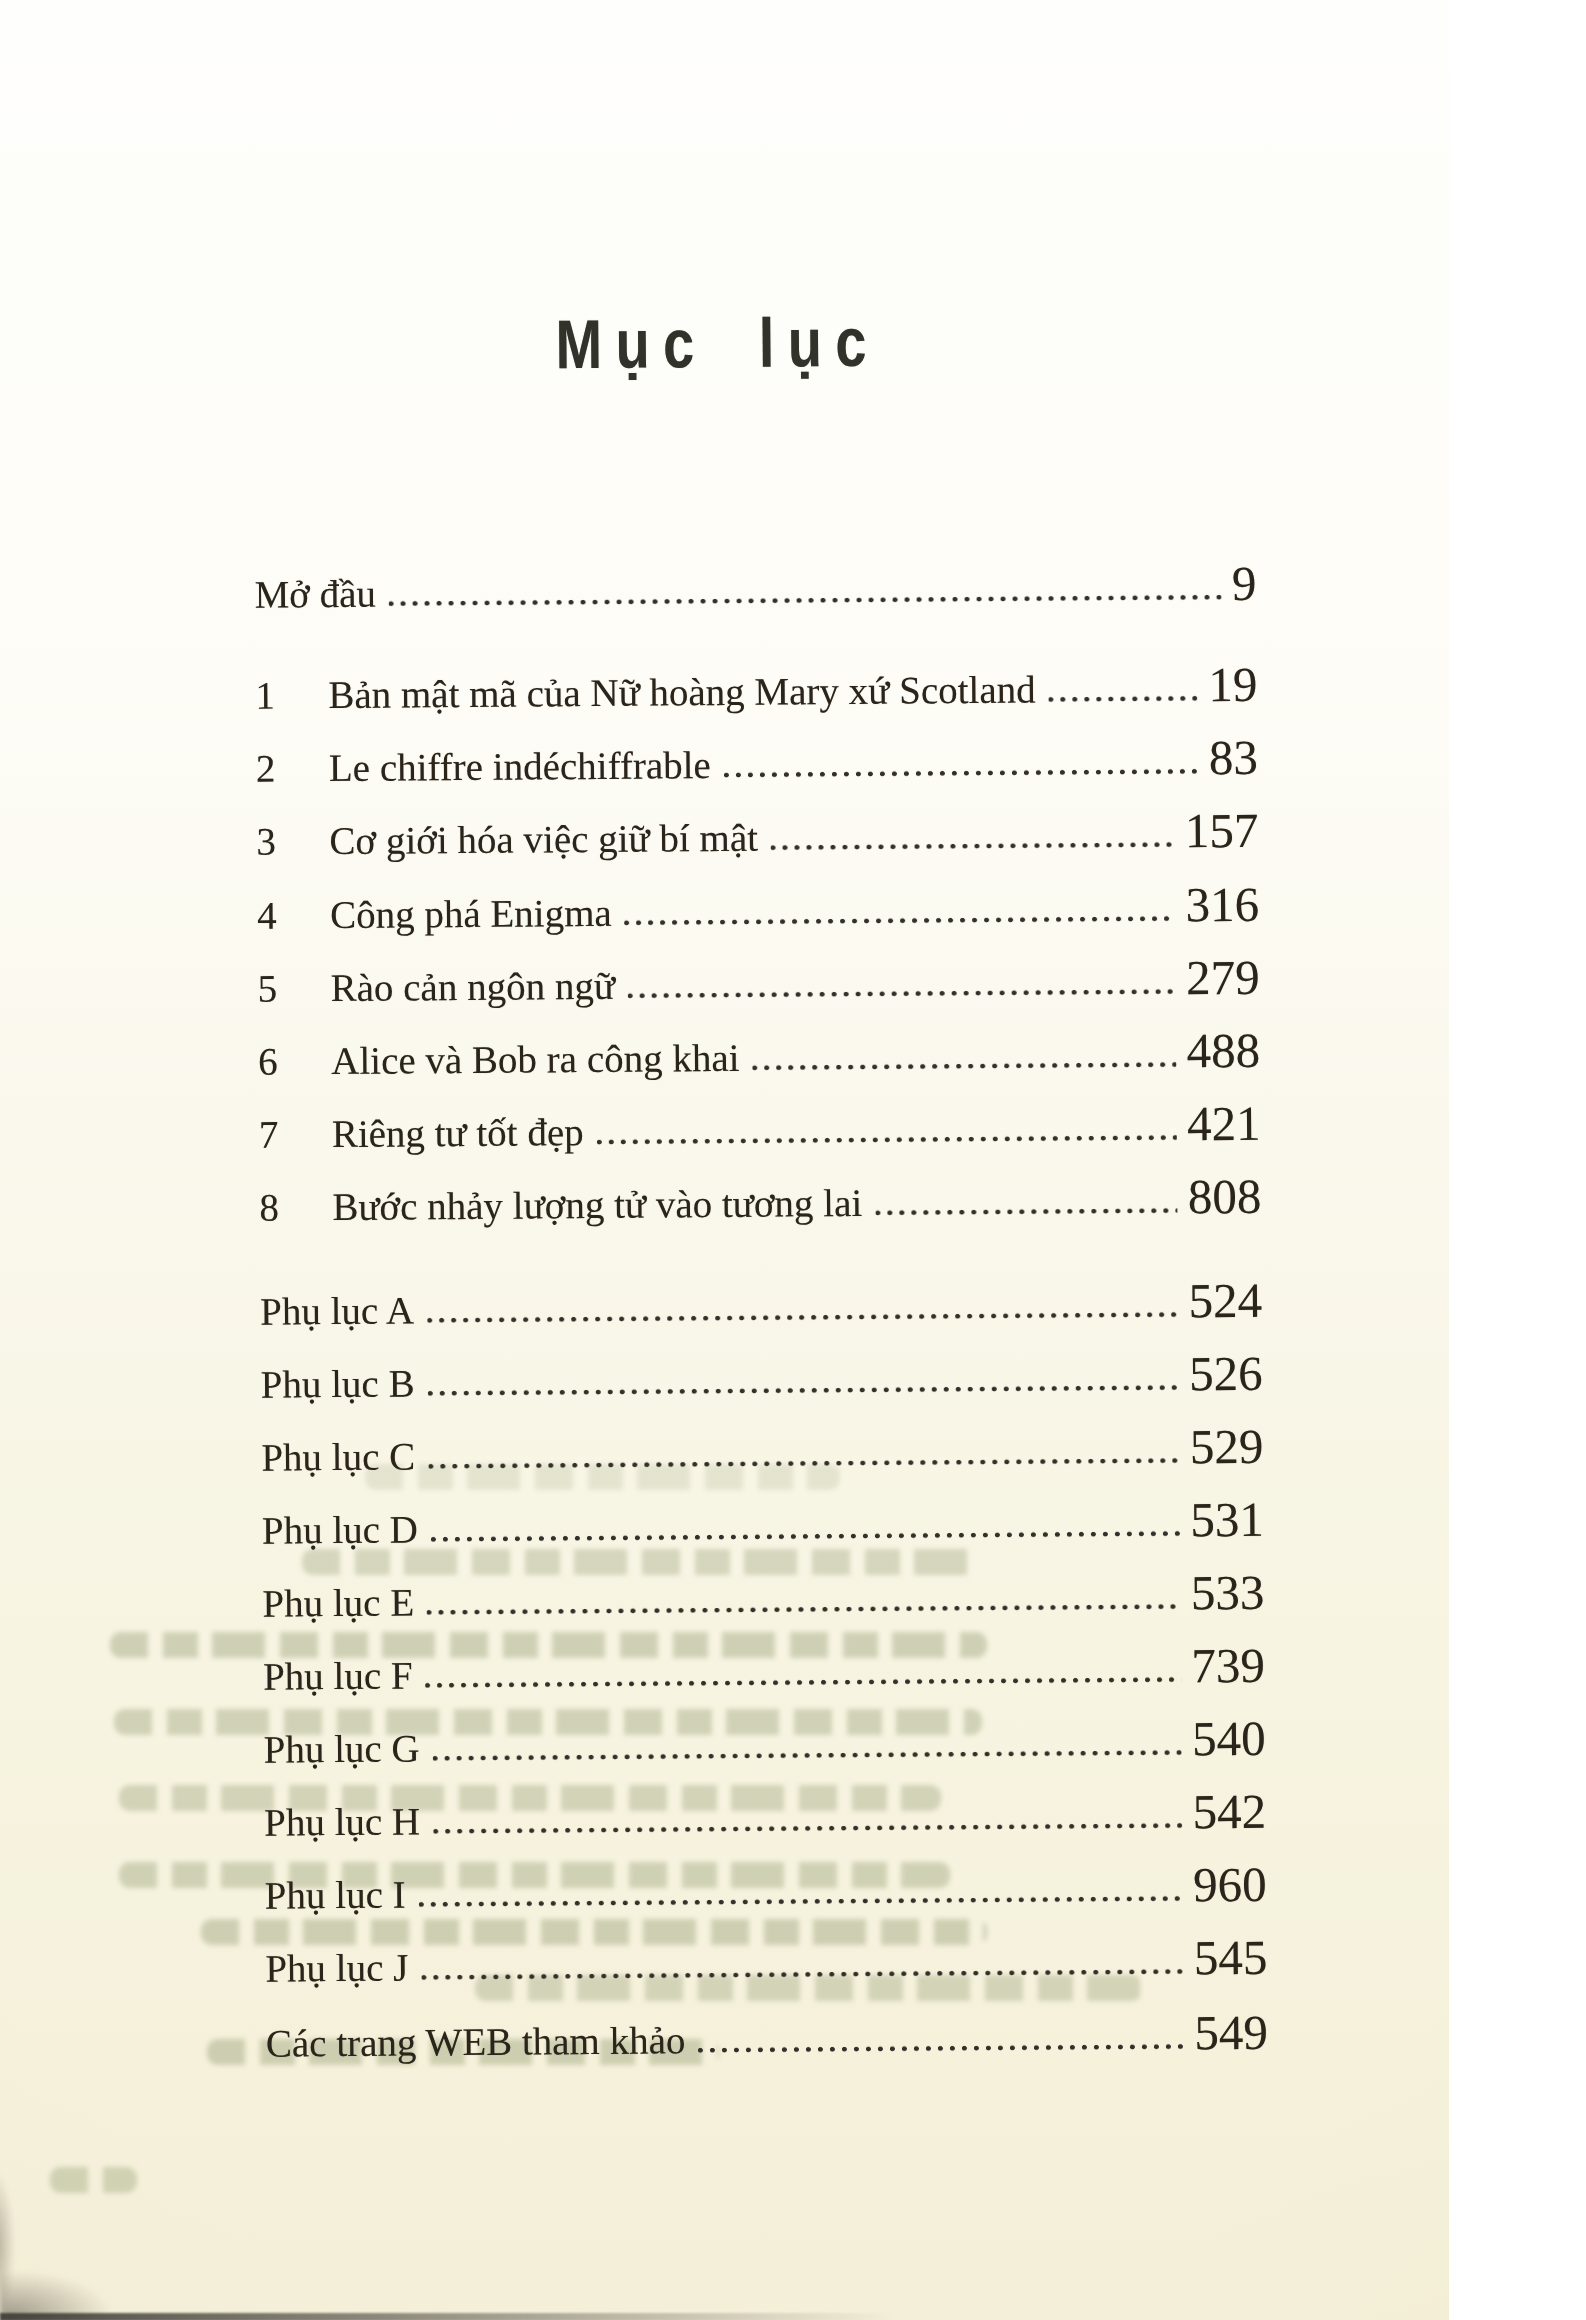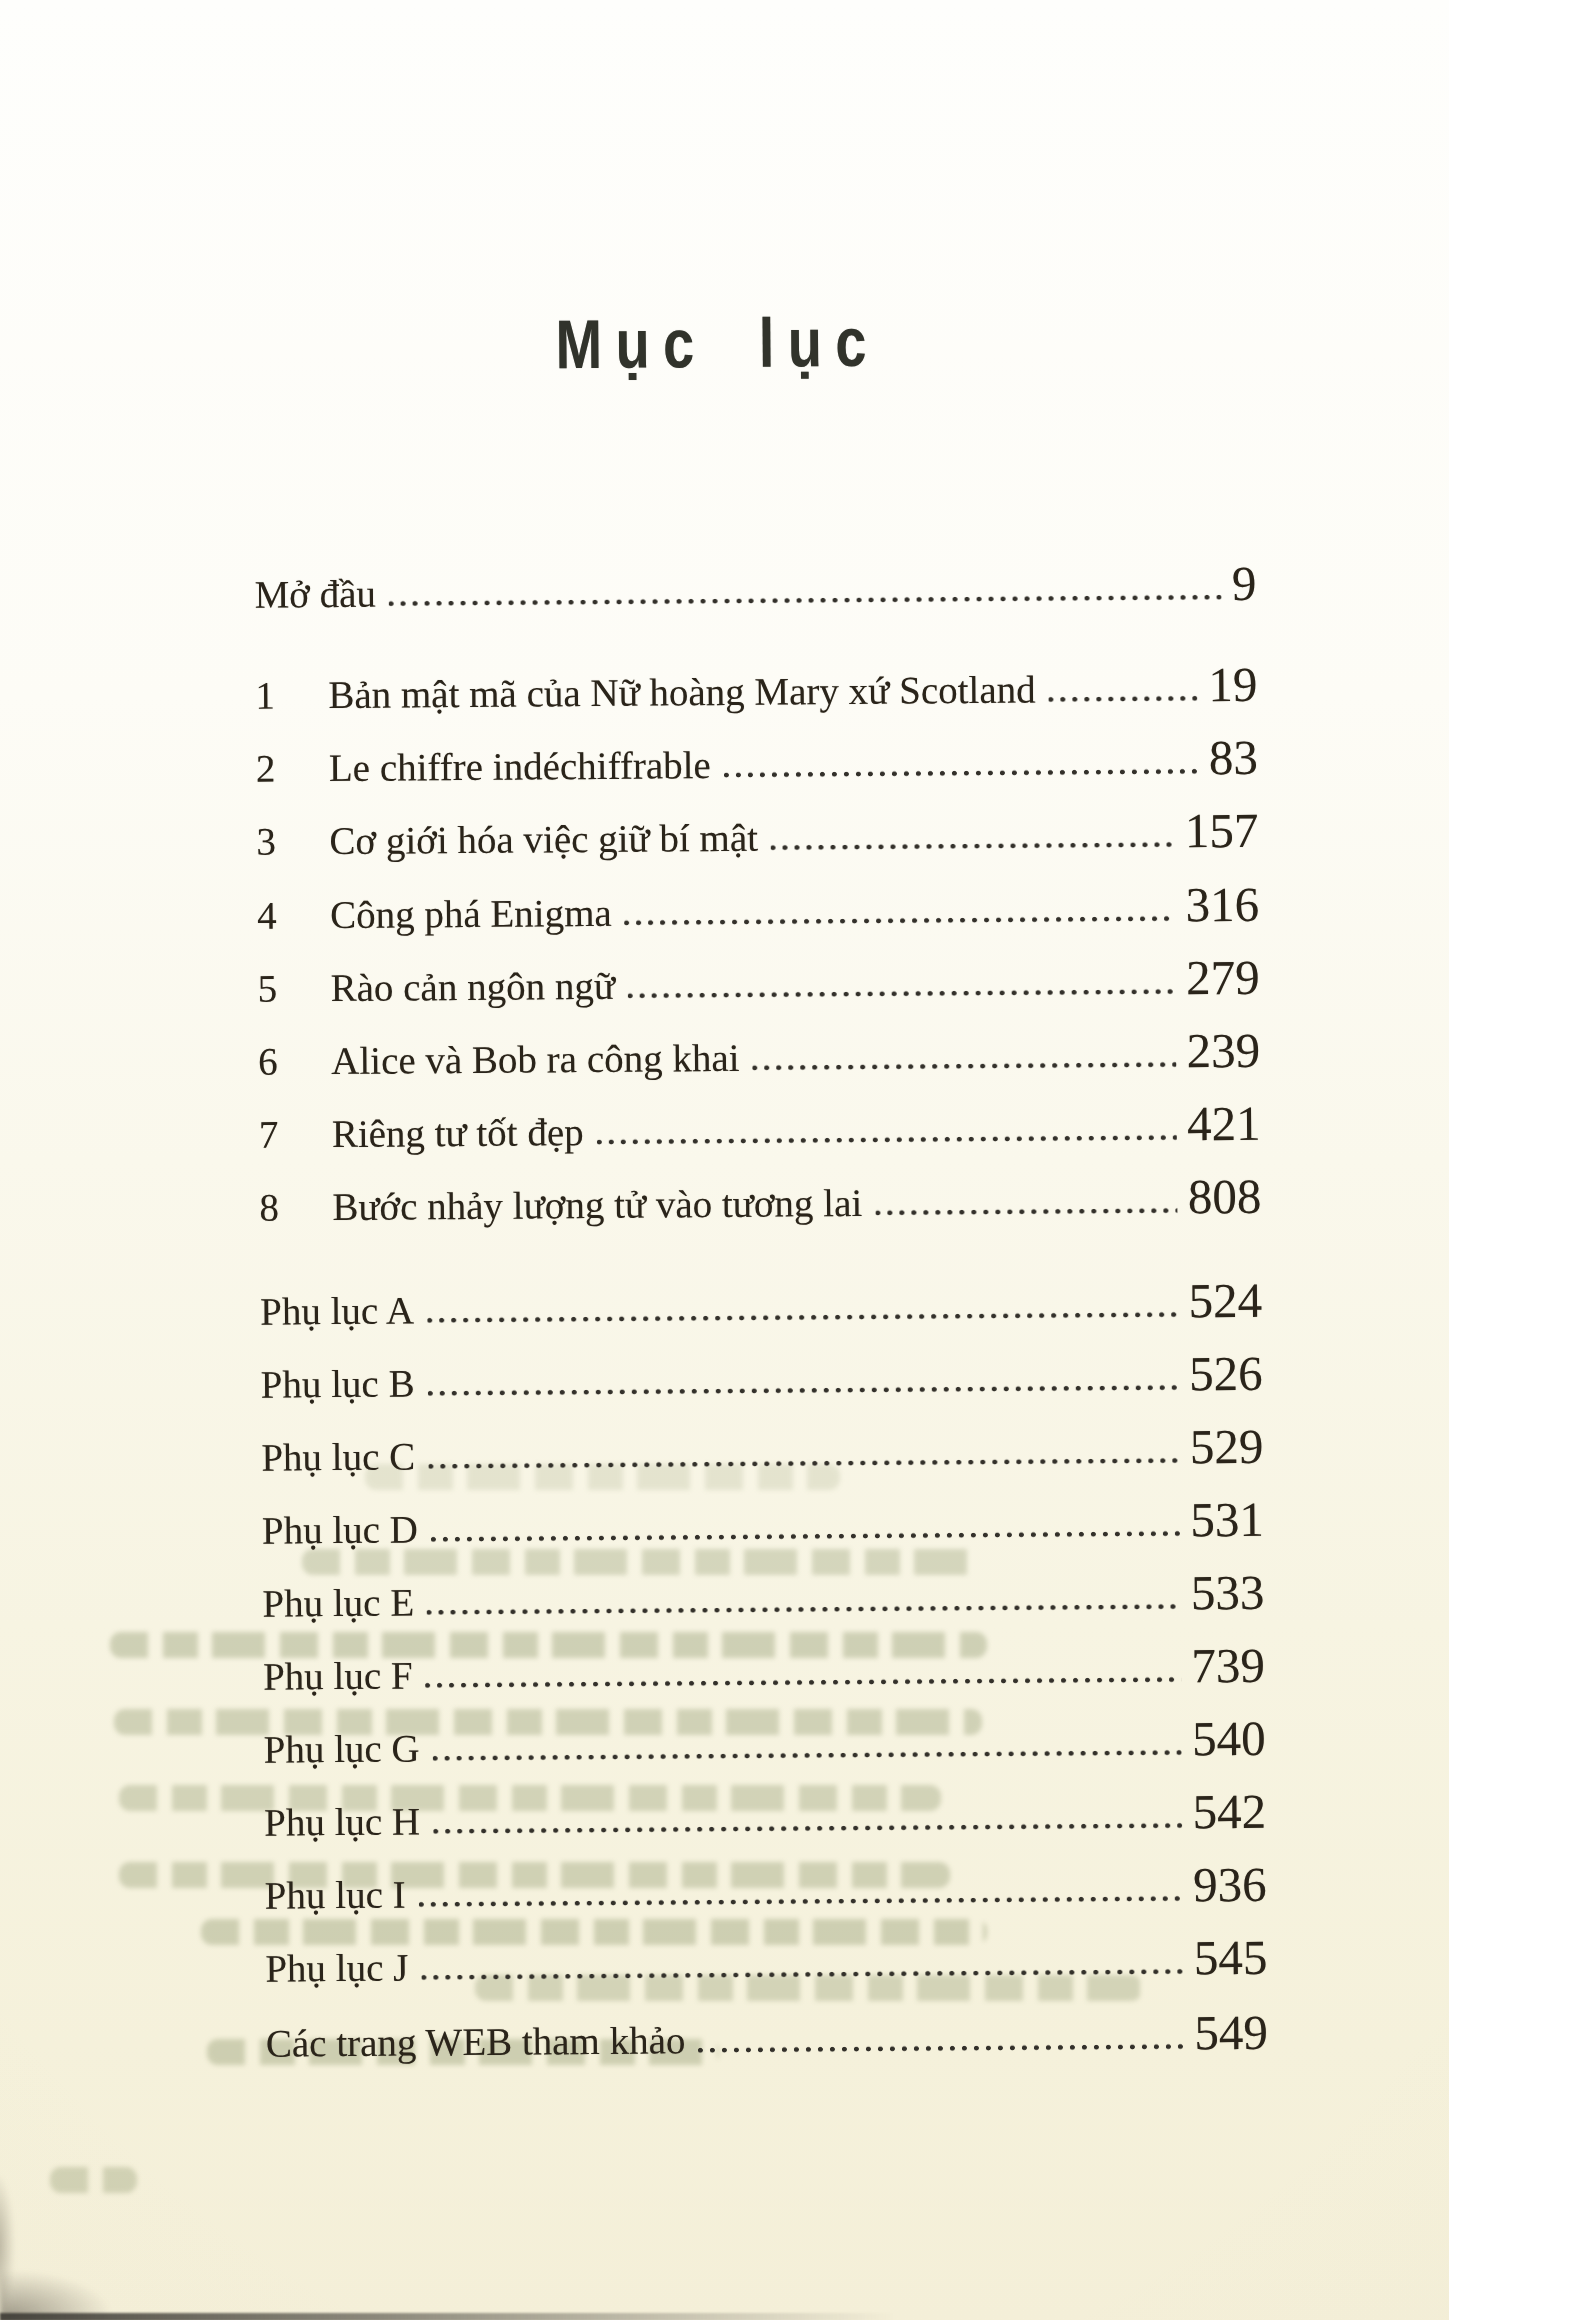--- a/index.html
+++ b/index.html
@@ -158,21 +158,21 @@
     <div class="row" style="top:955px">
       <span class="num">5</span>
         <span class="label">Rào cản ngôn ngữ</span>
         <span class="leader"></span>
         <span class="pageno">279</span>
     </div>
     <div class="row" style="top:1028px">
       <span class="num">6</span>
         <span class="label">Alice và Bob ra công khai</span>
         <span class="leader"></span>
-        <span class="pageno">239</span>
+        <span class="pageno">488</span>
     </div>
     <div class="row" style="top:1101px">
       <span class="num">7</span>
         <span class="label">Riêng tư tốt đẹp</span>
         <span class="leader"></span>
         <span class="pageno">421</span>
     </div>
     <div class="row" style="top:1174px">
       <span class="num">8</span>
         <span class="label">Bước nhảy lượng tử vào tương lai</span>
@@ -216,21 +216,21 @@
         <span class="pageno">540</span>
     </div>
     <div class="row" style="top:1789px">
       <span class="label">Phụ lục H</span>
         <span class="leader"></span>
         <span class="pageno">542</span>
     </div>
     <div class="row" style="top:1862px">
       <span class="label">Phụ lục I</span>
         <span class="leader"></span>
-        <span class="pageno">936</span>
+        <span class="pageno">960</span>
     </div>
     <div class="row" style="top:1935px">
       <span class="label">Phụ lục J</span>
         <span class="leader"></span>
         <span class="pageno">545</span>
     </div>
 
     <div class="row" style="top:2010px">
       <span class="label">Các trang WEB tham khảo</span>
         <span class="leader"></span>

